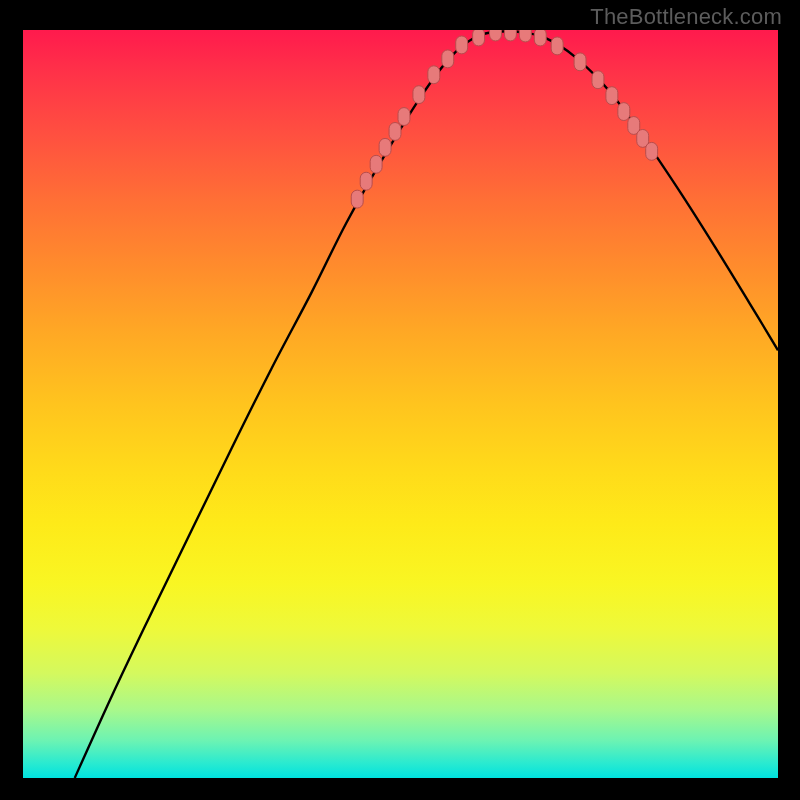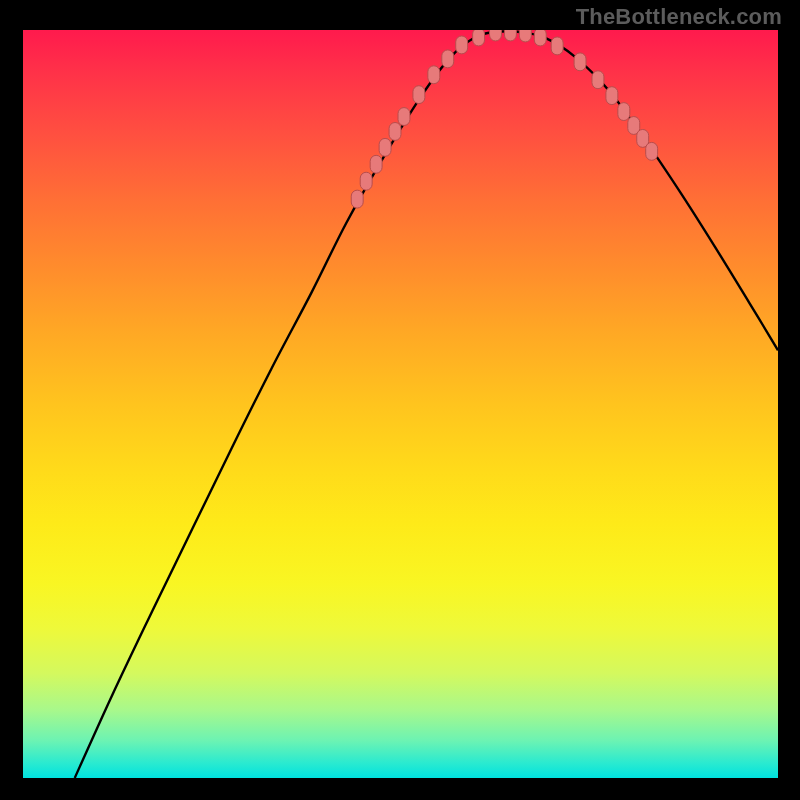--- a/index.html
+++ b/index.html
@@ -9,21 +9,21 @@
     width: 800px;
     height: 800px;
     background: #000;
   }
   .watermark {
     position: absolute;
     top: 4px;
     right: 18px;
     font-family: Arial, Helvetica, sans-serif;
     font-size: 22px;
-    font-weight: bold;
+    font-weight: normal;
     color: #5c5c5c;
     letter-spacing: 0.2px;
   }
   .plot-frame {
     position: absolute;
     left: 21px;
     top: 28px;
     width: 759px;
     height: 752px;
     border: 2.5px solid #000;

